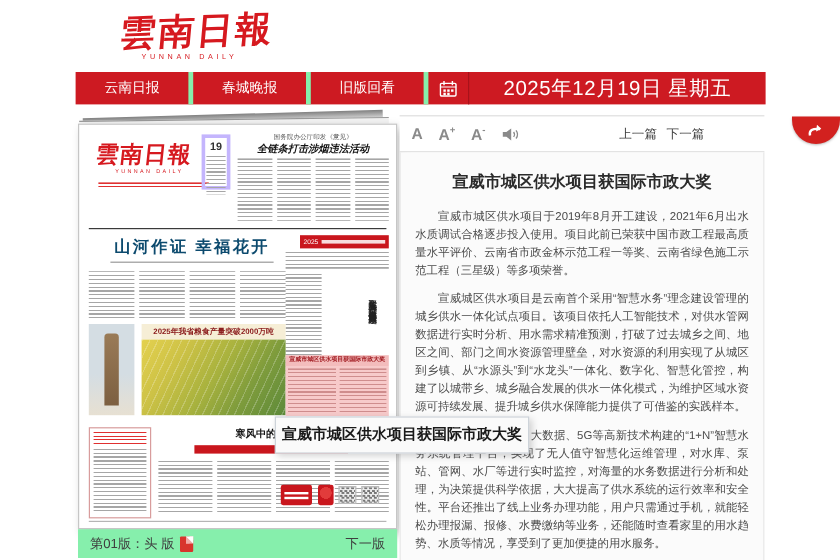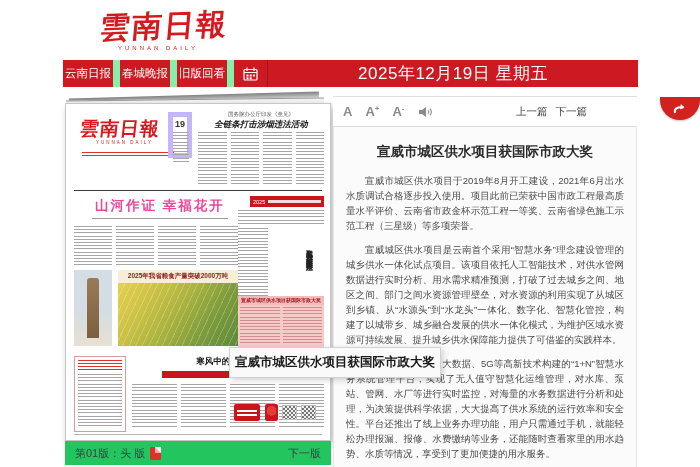--- a/index.html
+++ b/index.html
@@ -10,21 +10,21 @@
   
   .logo { position:absolute; left:100px; top:6px; color:#d6191f; cursor:pointer; }
   .logo-main { font-family:"DejaVu Serif", serif; font-weight:bold; font-size:30px;
                letter-spacing:2px; transform:skewX(-7deg) rotate(-2deg); display:inline-block; }
   .logo-sub { font-size:6px; letter-spacing:3px; color:#d6191f; margin:-2px 0 0 18px; }
 
   
   .nav { position:absolute; left:63px; top:60px; width:575px; height:27px;
          background:#cd1a22; display:flex; align-items:center; color:#fff; }
   .nav-tab { height:100%; display:flex; align-items:center; justify-content:center;
-             font-size:11.5px; border-right:7px solid #86efac; padding:0 2px; cursor:pointer; }
+             font-size:11.5px; border-right:4px solid #86efac; padding:0 24px; cursor:pointer; }
   .nav-cal { width:34px; height:100%; display:flex; align-items:center; justify-content:center;
              border-right:1px solid #a8121a; cursor:pointer; }
   .nav-date { flex:1; text-align:center; font-size:17px; letter-spacing:.5px; }
 
   
   .stack1 { position:absolute; left:69px; top:95px; width:250px; height:8px;
             background:linear-gradient(#808080,#e8e8e8); transform:rotate(-1.6deg); }
   .stack2 { position:absolute; left:66px; top:99px; width:258px; height:6px;
             background:#f3f3f3; border-top:1px solid #9a9a9a; transform:rotate(-.7deg); }
   .paper { position:absolute; left:65px; top:103px; width:266px; height:338px;
@@ -35,30 +35,30 @@
   .simp { background:repeating-linear-gradient(to bottom,#cf8d8d 0 1px,transparent 1px 3.2px); }
   .cols { display:flex; gap:4px; position:absolute; }
   .cols > div { flex:1; }
 
   .fp-logo { position:absolute; left:14px; top:12px; color:#d6191f; font-weight:bold;
              font-size:19px; letter-spacing:1px; transform:skewX(-6deg); white-space:nowrap; }
   .fp-logo-sub { position:absolute; left:30px; top:36px; color:#d6191f; font-size:4.5px;
                  letter-spacing:2px; }
   .fp-slogan { position:absolute; left:16px; top:48px; width:92px; height:5px; }
   .fp-datebox { position:absolute; left:102px; top:8px; width:24px; height:46px;
-                border:5px solid #c4b5fd; text-align:center; }
+                border:3px solid #c4b5fd; text-align:center; }
   .fp-dateday { font-size:9px; font-weight:bold; color:#333; margin-top:2px; }
   .fp-datelines { margin:3px auto 0; width:16px; height:32px; }
   .fp-kicker { position:absolute; left:132px; top:7px; width:126px; text-align:center;
                font-size:5.5px; color:#555; white-space:nowrap; overflow:hidden; }
   .fp-head1 { position:absolute; left:132px; top:15px; width:126px; text-align:center;
               font-size:8.5px; font-weight:bold; color:#141414; white-space:nowrap;font-style:italic; }
   .fp-rule { position:absolute; left:8px; right:8px; top:86px; border-top:1.5px solid #3a3a3a; }
   .fp-mainhead { position:absolute; left:8px; top:93px; width:172px; text-align:center;
-                 font-size:13.5px; font-weight:bold; letter-spacing:2px; color:#ec4899;
+                 font-size:13.5px; font-weight:bold; letter-spacing:2px; color:#0c4a6e;
                  white-space:nowrap; }
   .fp-subline { position:absolute; left:26px; top:114px; width:136px; border-top:1px solid #9a9a9a; }
   .fp-redbox { position:absolute; left:184px; top:92px; width:74px; height:11px;
                background:#c9161d; color:#fff; font-size:5.5px; display:flex; align-items:center;
                padding:0 3px; gap:3px; }
   .fp-redbox i { flex:1; height:3px; background:rgba(255,255,255,.85); }
   .fp-vert { position:absolute; left:206px; top:140px; height:82px; width:44px;
              writing-mode:vertical-rl; font-size:7px; font-weight:bold; color:#222;
              letter-spacing:1px; line-height:14px; }
   .fp-photohead { position:absolute; left:52px; top:166px; width:120px; height:13px;
@@ -91,21 +91,21 @@
               gap:2px; padding:0 3px; }
   .fp-badge i { height:2px; background:#fff; }
   .fp-emblem { position:absolute; left:199px; top:300px; width:13px; height:17px;
                background:radial-gradient(circle at 50% 40%, #e23b3b 40%, #c9161d 41%); border-radius:2px; }
   .fp-qr { position:absolute; top:301px; width:15px; height:15px;
            background:repeating-conic-gradient(#777 0 25%,#eee 0 50%); background-size:4px 4px;
            border:1px solid #bbb; }
   .fp-footline { position:absolute; left:8px; right:8px; top:330px; border-top:1px solid #b5b5b5; }
 
   
-  .edition { position:absolute; left:65px; top:441px; width:266px; height:24px; background:#22c55e;
+  .edition { position:absolute; left:65px; top:441px; width:266px; height:24px; background:#86efac;
              display:flex; align-items:center; font-size:11px; color:#3f3f3f; padding:0 10px; }
   .pdf { width:11px; height:13px; background:#d8342c; margin-left:5px; position:relative;
          border-radius:1px; cursor:pointer; }
   .pdf:after { content:""; position:absolute; right:0; top:0; border:3px solid #fff;
                border-left-color:#f0a9a5; border-bottom-color:#f0a9a5; }
   .edition .next { margin-left:auto; cursor:pointer; }
 
   
   .toolbar { position:absolute; left:333px; top:96px; width:304px; height:31px; background:#fff;
              border-top:1px solid #dedede; border-bottom:1px solid #dcdcdc;

